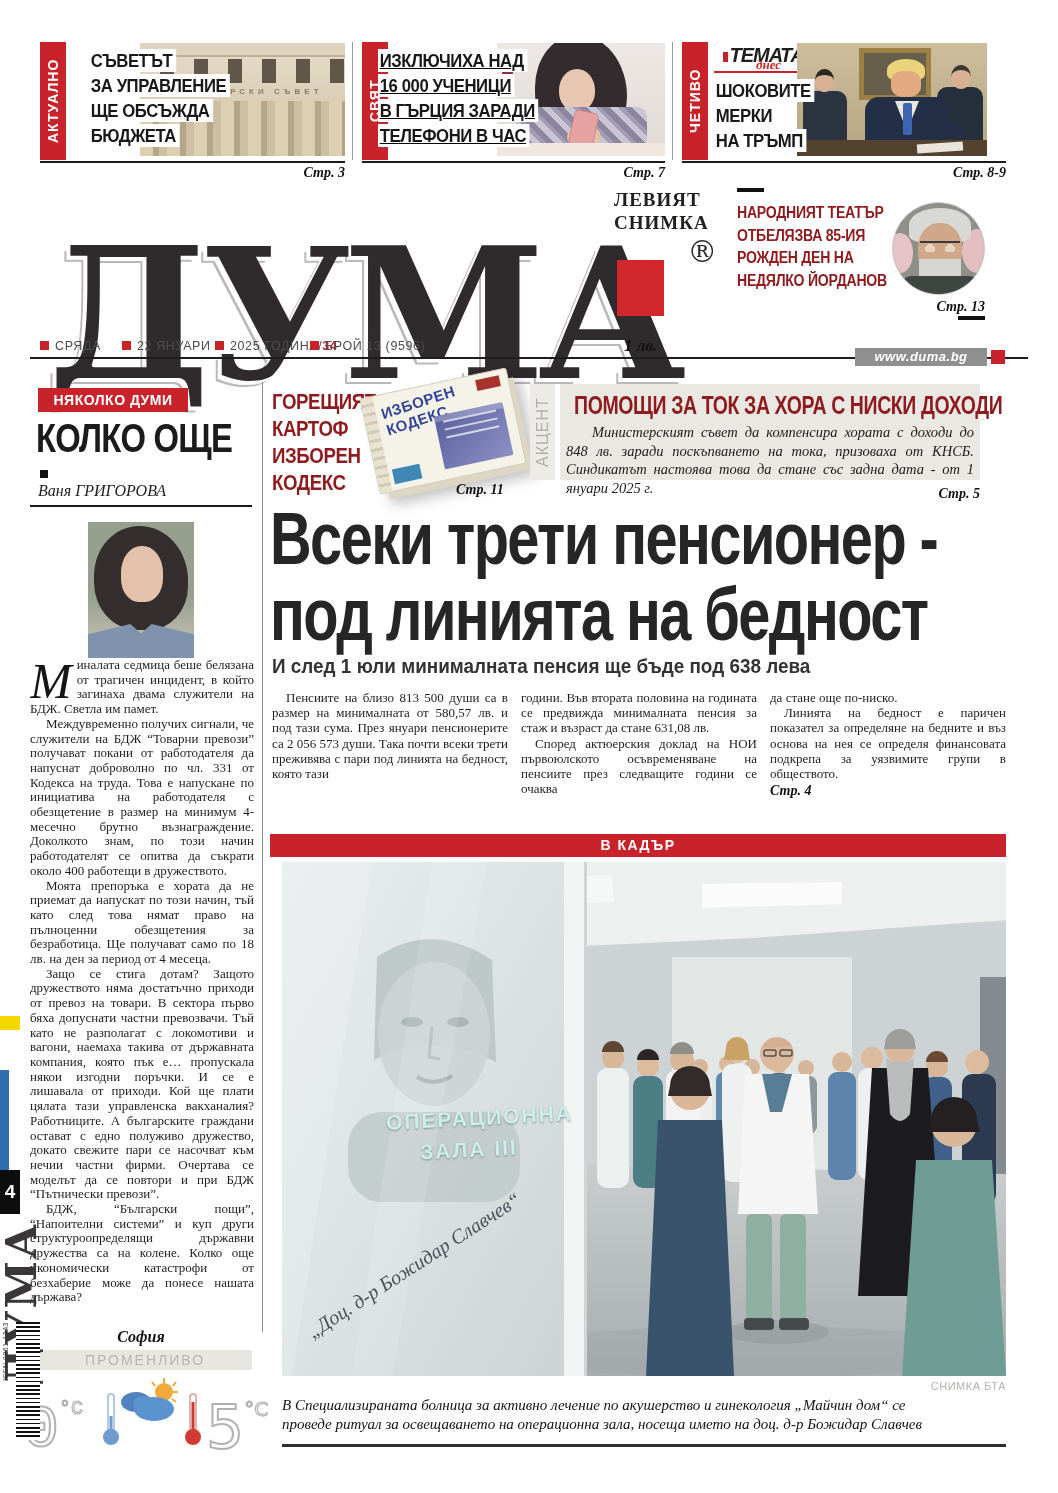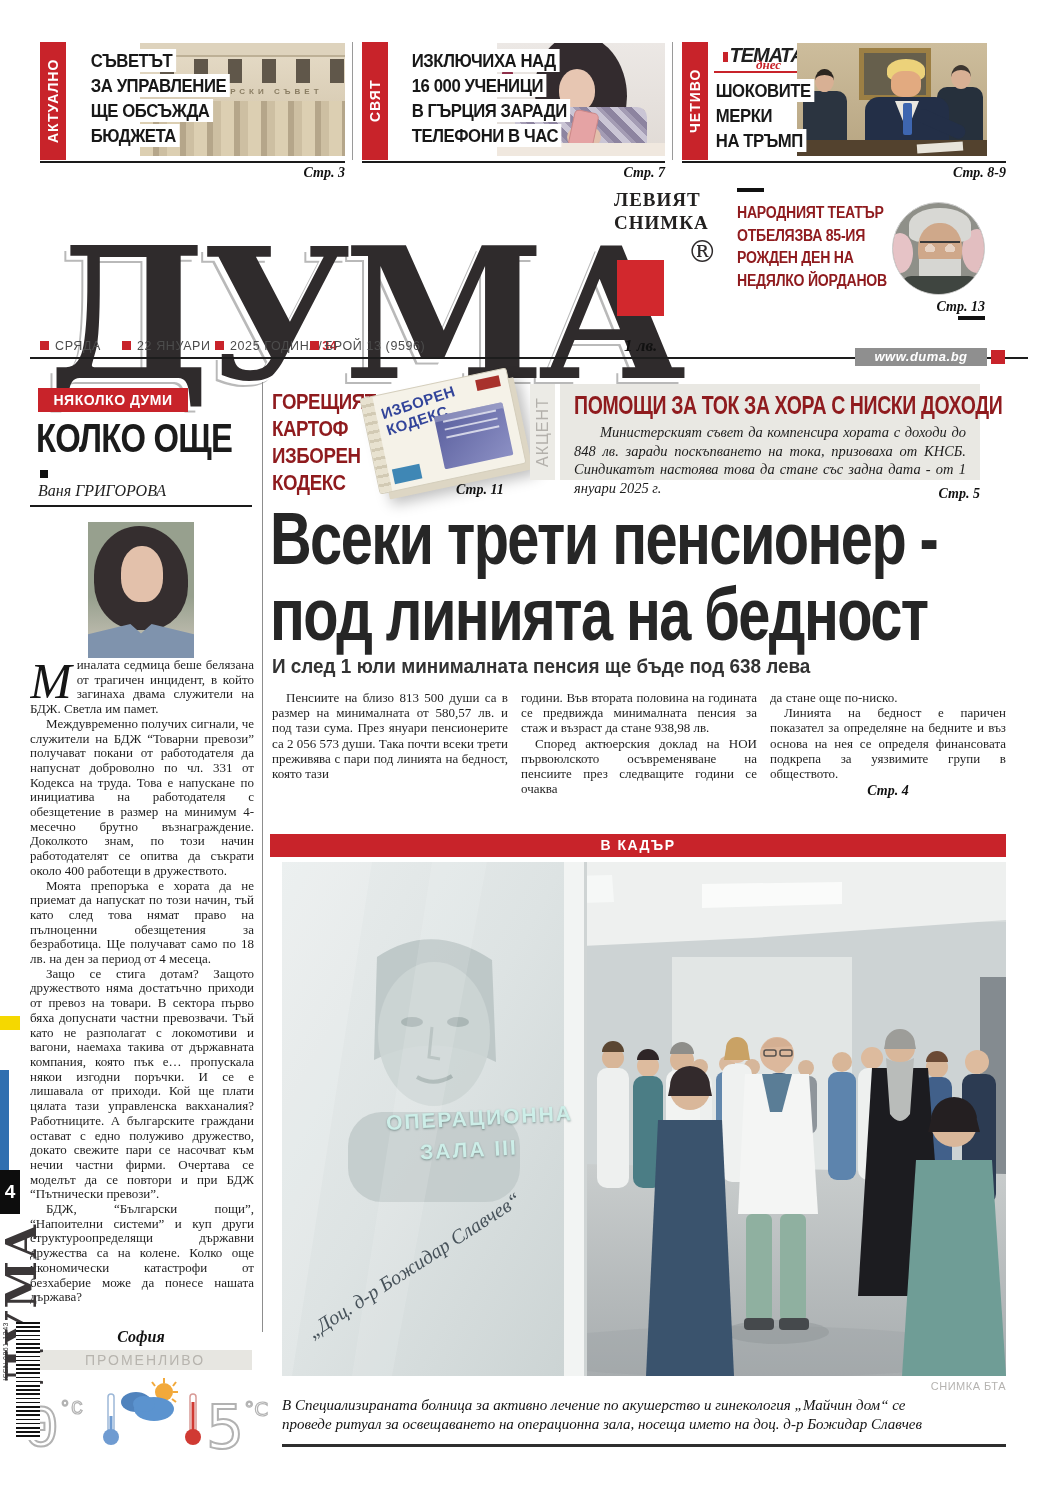--- a/index.html
+++ b/index.html
@@ -149,33 +149,33 @@
   .book .chip { position:absolute; left:16px; bottom:6px; width:28px; height:15px; background:#3f87b5; }
   .potato-page { position:absolute; left:456px; top:482px; }
 
   
   .akc-strip { position:absolute; left:530px; top:384px; width:25px; height:96px; background:#ecebe6;
                writing-mode:vertical-rl; transform:rotate(180deg); font:400 16px "Liberation Sans", sans-serif;
                color:#b3b0ab; letter-spacing:1px; display:flex; align-items:center; justify-content:center; }
   .akc-box { position:absolute; left:560px; top:384px; width:420px; height:96px; background:#e9e8e3; }
   .akc-head { font:700 25px/25px "Liberation Sans", sans-serif; color:#8f1b1e; letter-spacing:-.5px;
               margin:9px 0 5px 14px; transform:scaleX(.78); transform-origin:left top; white-space:nowrap; }
-  .akc-body { font:italic 400 14.5px/18.5px "Liberation Serif", serif; color:#1c1c1c; margin:0 14px; text-align:justify; text-indent:26px; }
+  .akc-body { font:italic 400 14.5px/18.5px "Liberation Serif", serif; color:#1c1c1c; margin:0 6px; text-align:justify; text-indent:26px; }
   .akc-page { position:absolute; left:560px; top:486px; width:420px; text-align:right; }
 
   
   .lead-h { position:absolute; left:270px; color:#262626; font:700 74px/74px "Liberation Sans", sans-serif;
             letter-spacing:-2px; transform:scaleX(.78); transform-origin:left top; white-space:nowrap; }
   .lead-sub { position:absolute; left:272px; top:654px; font:700 21px "Liberation Sans", sans-serif; color:#333;
               letter-spacing:0; transform:scaleX(.9); transform-origin:left top; white-space:nowrap; }
   .lead-cols { position:absolute; left:272px; top:690px; width:734px; height:142px; overflow:hidden; display:flex; gap:13px; }
   .lead-cols .col { flex:1; font:400 13px/15.2px "Liberation Serif", serif; color:#1e1e1e; text-align:justify; }
   .lead-cols .col p { text-indent:14px; }
   .lead-cols .col p.noind { text-indent:0; }
-  .lead-cols .pg { text-align:center; margin-top:2px; }
+  .lead-cols .pg { text-align:left; margin-top:2px; }
 
   
   .vk-bar { position:absolute; left:270px; top:834px; width:736px; height:23px; background:#c8232a;
             color:#fff; font:700 14px/23px "Liberation Sans", sans-serif; text-align:center; letter-spacing:1.5px; }
   .photo { position:absolute; left:282px; top:862px; width:724px; height:514px; overflow:hidden; background:#d8dddd; }
   .photo svg { display:block; width:100%; height:100%; }
   .ph-line1 { position:absolute; left:104px; top:244px; font:700 21px "Liberation Sans", sans-serif;
               color:#cdeee8; text-shadow:0 1px 2px rgba(60,90,85,.55); letter-spacing:2px; transform:rotate(-3deg); }
   .ph-line2 { position:absolute; left:138px; top:276px; font:700 21px "Liberation Sans", sans-serif;
               color:#cdeee8; text-shadow:0 1px 2px rgba(60,90,85,.55); letter-spacing:2px; transform:rotate(-3deg); }
@@ -226,21 +226,21 @@
     <div class="vlabel">СВЯТ</div>
     <div class="t-img girl" style="left:135px;width:168px;">
       <div class="cup"></div>
       <div class="hair"></div>
       <div class="face"></div>
       <div class="body"></div>
       <div class="hands"></div>
       <div class="phone"></div>
       <div class="desk"></div>
     </div>
-    <div class="t-titles" style="left:48px;top:8px;">
+    <div class="t-titles" style="left:16px;top:8px;text-decoration:underline;">
       <div class="tt"><span>ИЗКЛЮЧИХА НАД</span></div>
       <div class="tt"><span>16 000 УЧЕНИЦИ</span></div>
       <div class="tt"><span>В ГЪРЦИЯ ЗАРАДИ</span></div>
       <div class="tt"><span>ТЕЛЕФОНИ В ЧАС</span></div>
     </div>
     <div class="t-rule"></div>
     <div class="t-page pageref">Стр. 7</div>
   </div>
 
   <div class="tdiv" style="left:672px;"></div>
@@ -401,21 +401,21 @@
   <div class="akc-page pageref">Стр. 5</div>
 
   <div class="lead-h" style="top:502px;">Всеки трети пенсионер -</div>
   <div class="lead-h" style="top:578px;">под линията на бедност</div>
   <div class="lead-sub">И след 1 юли минималната пенсия ще бъде под 638 лева</div>
   <div class="lead-cols">
     <div class="col">
         <p>Пенсиите на близо 813 500 души са в размер на минималната от 580,57 лв. и под тази сума. През януари пенсионерите са 2 056 573 души. Така почти всеки трети преживява с пари под линията на бедност, която тази</p>
       </div>
     <div class="col">
-      <p class="noind">години. Във втората половина на годината се предвижда минималната пенсия за стаж и възраст да стане 938,98 лв.</p>
+      <p class="noind">години. Във втората половина на годината се предвижда минималната пенсия за стаж и възраст да стане 631,08 лв.</p>
       <p>Според актюерския доклад на НОИ първоюлското осъвременяване на пенсиите през следващите години се очаква</p>
     </div>
     <div class="col">
       <p class="noind">да стане още по-ниско.</p>
       <p>Линията на бедност е паричен показател за определяне на бедните и въз основа на нея се определя финансовата подкрепа за уязвимите групи в обществото.</p>
       <div class="pg pageref">Стр. 4</div>
     </div>
   </div>
 
   <div class="vk-bar">В КАДЪР</div>

